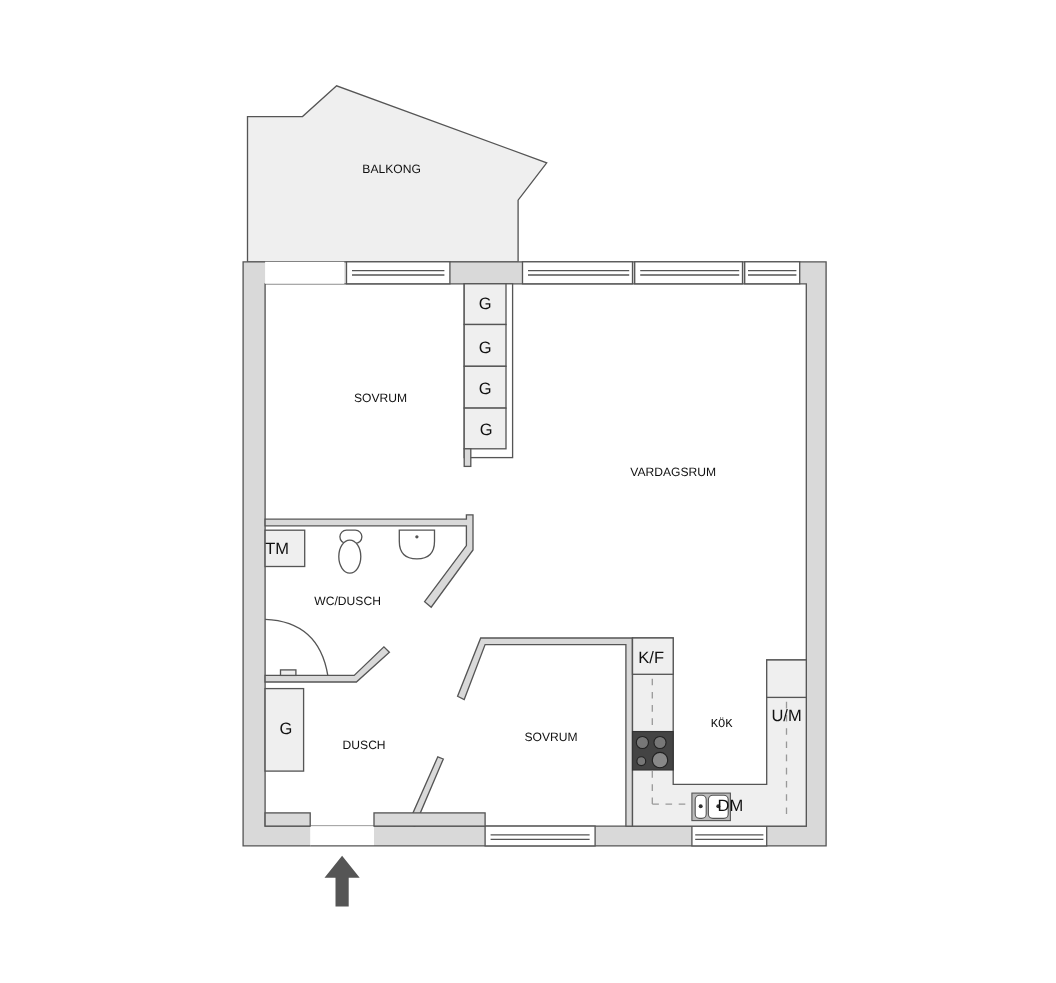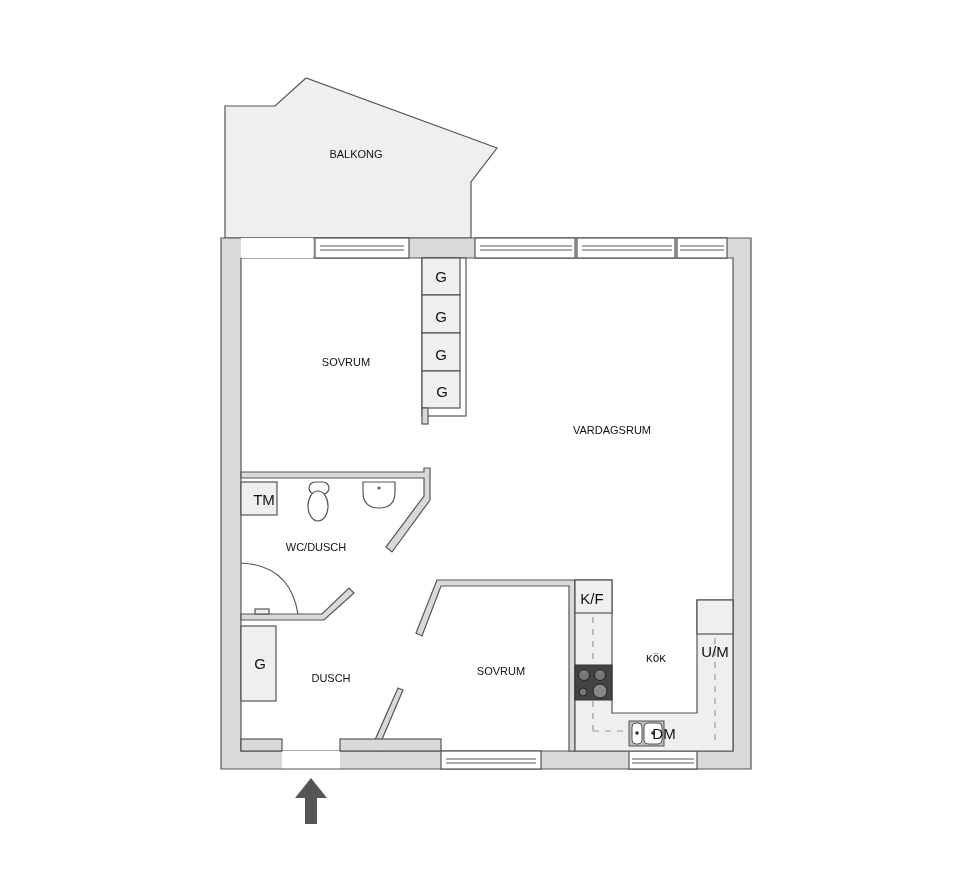--- a/index.html
+++ b/index.html
@@ -132,16 +132,16 @@
 <div class="label room" style="left:316px; top:547px;">WC/DUSCH</div>
 <div class="label room" style="left:331px; top:678px;">DUSCH</div>
 <div class="label room" style="left:501px; top:671px;">SOVRUM</div>
 <div class="label room" style="left:656px; top:659px;font-family:Liberation Mono, monospace;">KÖK</div>
 
 <div class="label small" style="left:441px; top:276px;">G</div>
 <div class="label small" style="left:441px; top:316px;">G</div>
 <div class="label small" style="left:441px; top:354px;">G</div>
 <div class="label small" style="left:442px; top:391px;">G</div>
 <div class="label small" style="left:260px; top:663px;">G</div>
-<div class="label small" style="left:264px; top:499px;">TM</div>
+<div class="label small" style="left:252px; top:499px;">TM</div>
 <div class="label small" style="left:592px; top:598px;">K/F</div>
 <div class="label small" style="left:715px; top:619px;margin-top:32px;">U/M</div>
 <div class="label small" style="left:664px; top:733px;">DM</div>
 
 </body></html>

